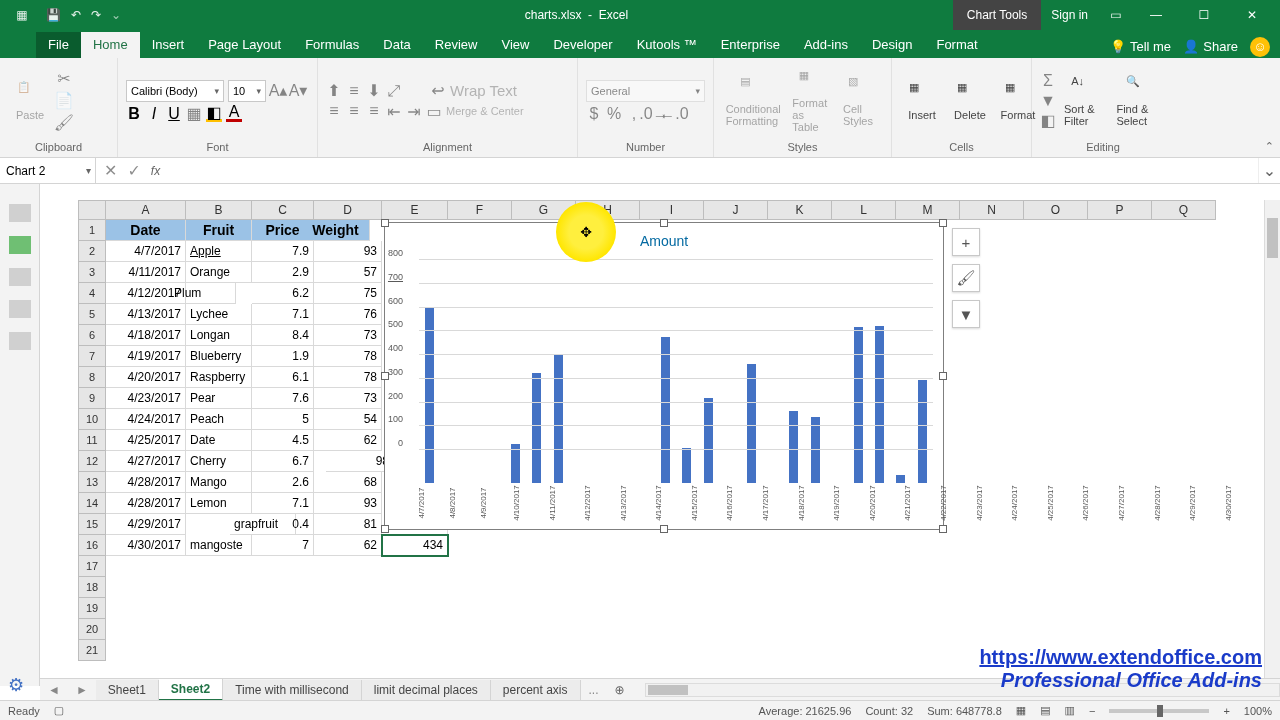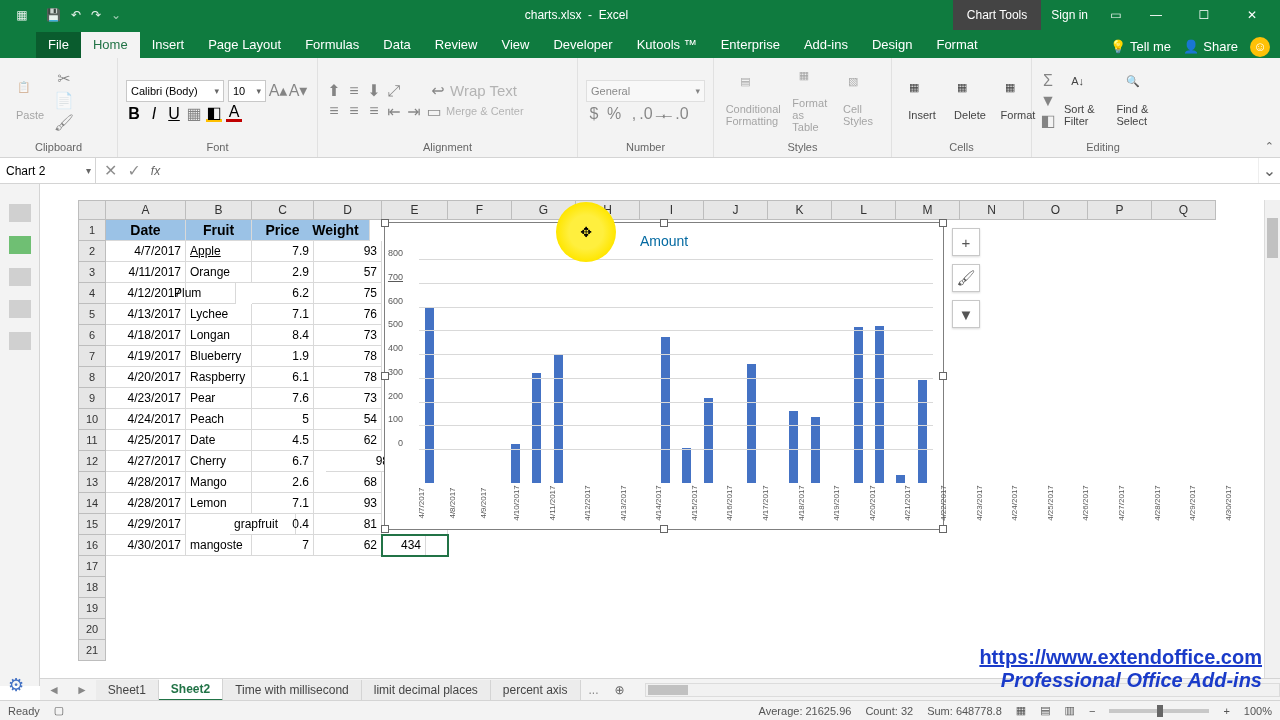--- a/index.html
+++ b/index.html
@@ -432,21 +432,21 @@
         <div class="cell num" style="left: 208px; top: 273px; width: 68px;">93</div>
         <div class="cell num" style="left: 0px; top: 294px; width: 80px;">4/29/2017</div>
         <div class="cell " style="left: 80px; top: 294px; width: 66px; margin-left: 44px;">grapfruit</div>
         <div class="cell num" style="left: 146px; top: 294px; width: 62px;">0.4</div>
         <div class="cell num" style="left: 208px; top: 294px; width: 68px;">81</div>
         <div class="cell num" style="left: 0px; top: 315px; width: 80px;">4/30/2017</div>
         <div class="cell " style="left: 80px; top: 315px; width: 66px;">mangoste</div>
         <div class="cell num" style="left: 146px; top: 315px; width: 62px;">7</div>
         <div class="cell num" style="left: 208px; top: 315px; width: 68px;">62</div>
         <div class="cell num" style="left: 276px; top: 294px; width: 66px;">32.4</div>
-        <div class="cell num" style="left: 276px; top: 315px; width: 44px;">434</div>
+        <div class="cell num" style="left: 276px; top: 315px; width: 66px;">434</div>
         <div style="position: absolute; left: 275px; top: 314px; width: 68px; height: 23px; border: 2px solid rgb(33, 115, 70); pointer-events: none;"></div>
       </div>
 
     <div class="chart-obj" style="left:344px; top:38px; width:560px; height:308px">
       <div class="handle" style="left:-4px;top:-4px"></div>
         <div class="handle" style="right:-4px;top:-4px"></div>
       <div class="handle" style="left:-4px;bottom:-4px"></div>
         <div class="handle" style="right:-4px;bottom:-4px"></div>
       <div class="handle" style="left:50%;top:-4px;margin-left:-4px"></div>
         <div class="handle" style="left:50%;bottom:-4px;margin-left:-4px"></div>

